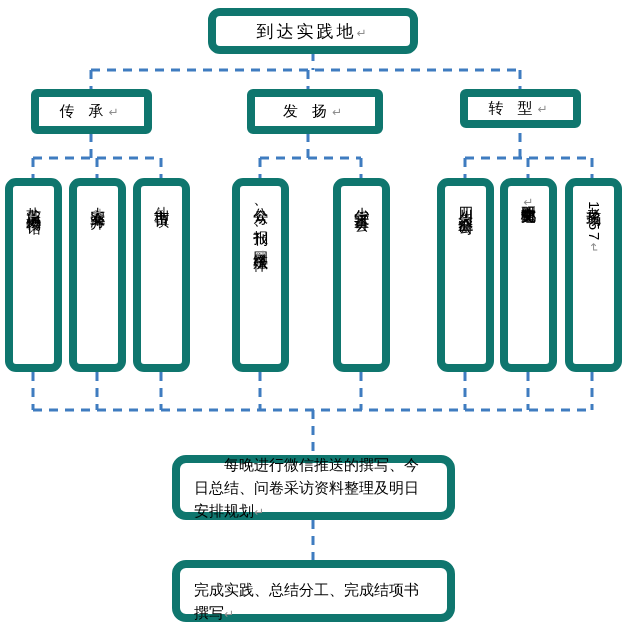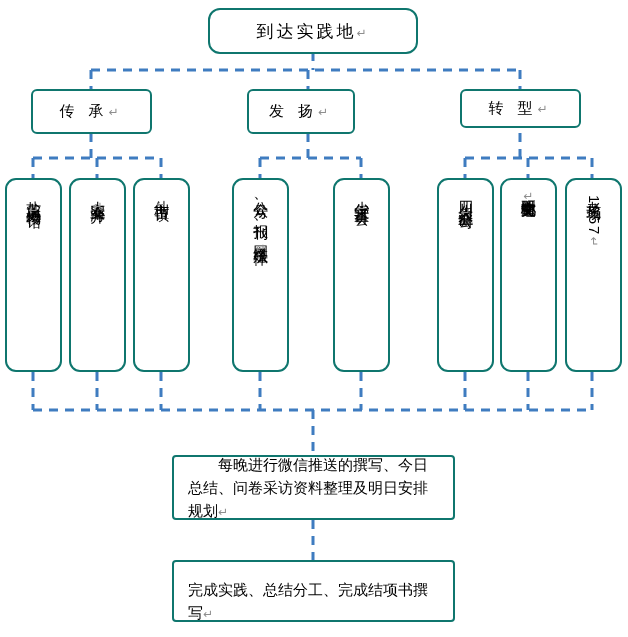--- a/index.html
+++ b/index.html
@@ -10,21 +10,21 @@
   }
   #stage{position:absolute;left:0;top:0;width:628px;height:637px;}
 
   
   #wires{position:absolute;left:0;top:0;width:628px;height:637px;z-index:1;}
 
   
   .node{
     position:absolute;z-index:2;box-sizing:border-box;
     background:#ffffff;
-    border:2px solid #0f766e;
+    border:8px solid #0f766e;
     border-radius:10px;
     display:flex;align-items:center;justify-content:center;
     text-align:center;
   }
   .node .txt{display:block;}
 
   
   .root{border-radius:12px;}
   .root .txt{font-size:17px;letter-spacing:3px;}
 
@@ -42,21 +42,21 @@
     writing-mode:vertical-rl;
     text-orientation:upright;
     font-size:15px;
     line-height:1.22;
     letter-spacing:2px;
     white-space:pre-line;
   }
   .leaf.has-latin .txt{text-orientation:mixed;}
 
   
-  .wide{border-radius:4px;}
+  .wide{border-radius:14px;}
   .wide .txt{font-size:15px;line-height:1.55;}
   .wide.indent .txt{text-indent:2em;text-align:left;padding:0 14px;}
   .wide.plain .txt{text-align:left;padding:0 14px;margin-top:20px;}
 
   .ret{color:#8e8e8e;font-size:12px;}
 </style>
 </head>
 <body>
 
 <div id="stage">
@@ -107,21 +107,21 @@
   </svg>
 
   <div class="node root" style="left:208px;top:8px;width:210px;height:46px;">
     <span class="txt"><span>到达实践地</span><span class="ret">↵</span></span>
   </div>
 
   <div class="node cat" style="left:31px;top:89px;width:121px;height:45px;">
     <span class="txt"><span>传 承</span><span class="ret">↵</span></span>
   </div>
 
-  <div class="node cat" style="left:247px;top:89px;width:108px;height:45px;">
+  <div class="node cat" style="left:247px;top:89px;width:136px;height:45px;">
     <span class="txt"><span>发 扬</span><span class="ret">↵</span></span>
   </div>
 
   <div class="node cat" style="left:460px;top:89px;width:121px;height:39px;">
     <span class="txt"><span>转 型</span><span class="ret">↵</span></span>
   </div>
 
   <div class="node leaf" style="left:5px;top:178px;width:57px;height:194px;">
     <span class="txt"><span>盐业历史博物馆</span><span class="ret">↵</span></span>
   </div>

